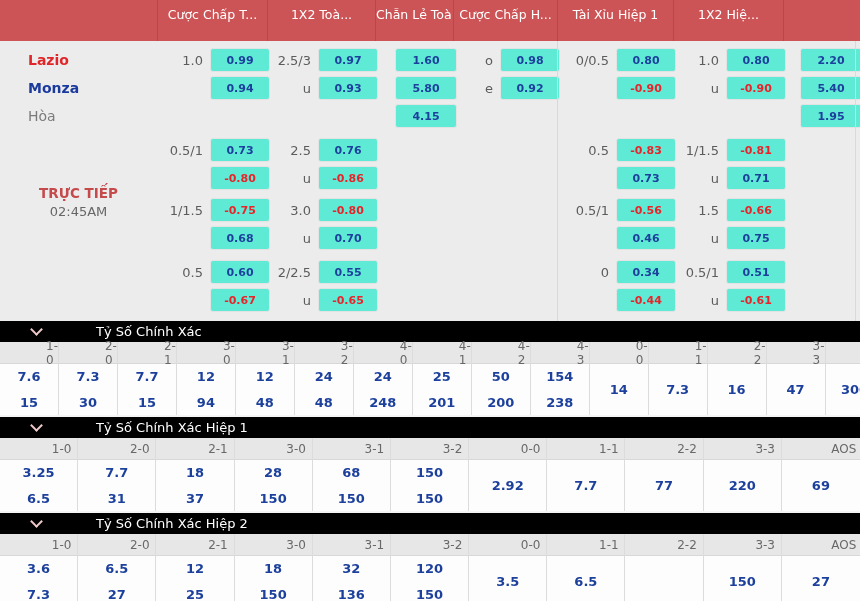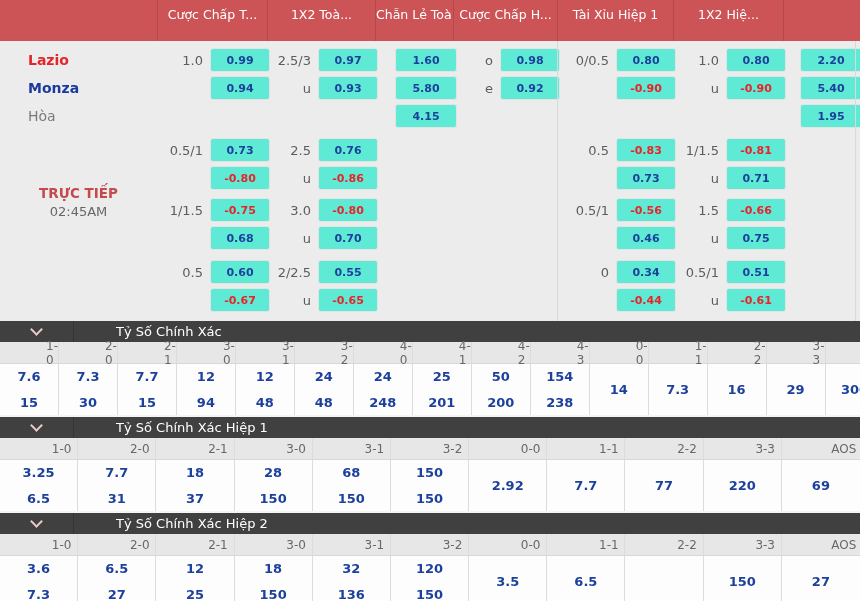--- a/index.html
+++ b/index.html
@@ -42,21 +42,21 @@
     background:#5eead4;border:1px solid #e3e3e3;border-radius:3px;
     display:flex;align-items:center;justify-content:center;
     font-size:11px;font-weight:bold;cursor:pointer;
   }
   .obox.wide{width:62px;min-width:62px;}
   .blue{color:#1c409c;} .red{color:#e8232a;}
   .live{position:absolute;left:0;top:144px;width:157px;text-align:center;}
   .live-t{color:#c54a4c;font-weight:bold;font-size:13.5px;}
   .live-time{color:#666;font-size:13px;margin-top:3px;}
   
-  .sbar{height:21px;background:#404040;display:flex;align-items:stretch;cursor:pointer;gap:20px;}
+  .sbar{height:21px;background:#000000;display:flex;align-items:stretch;cursor:pointer;}
   .chevcell{width:74px;display:flex;align-items:center;justify-content:center;
     border-right:1px solid rgba(0,0,0,0.18);box-sizing:border-box;}
   .chev{width:7px;height:7px;border-right:2px solid #eec9c9;border-bottom:2px solid #eec9c9;
     transform:rotate(45deg);margin-top:-4px;}
   .stitle{color:#fff;font-size:13px;display:flex;align-items:center;padding-left:22px;white-space:nowrap;}
   .sgrid{display:grid;background:#fdfdfd;}
   .scol{border-right:1px solid #dcdcdc;}
   .scol:last-child{border-right:none;}
   .shead{height:21px;background:#e7e7e7;color:#686868;font-size:12px;
     display:flex;align-items:center;justify-content:center;border-bottom:1px solid #d8d8d8;padding-left:46px;}
@@ -386,21 +386,21 @@
         </div>
         <div class="scol">
           <div class="shead">2-2</div>
           <div class="svals">
             <div class="sval">16</div>
           </div>
         </div>
         <div class="scol">
           <div class="shead">3-3</div>
           <div class="svals">
-            <div class="sval">29</div>
+            <div class="sval">47</div>
           </div>
         </div>
         <div class="scol">
           <div class="shead">4-4</div>
           <div class="svals">
             <div class="sval">300</div>
           </div>
         </div>
         <div class="scol">
           <div class="shead">AOS</div>

